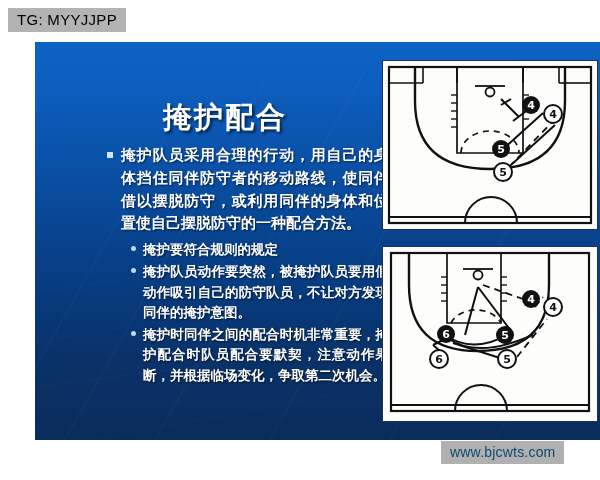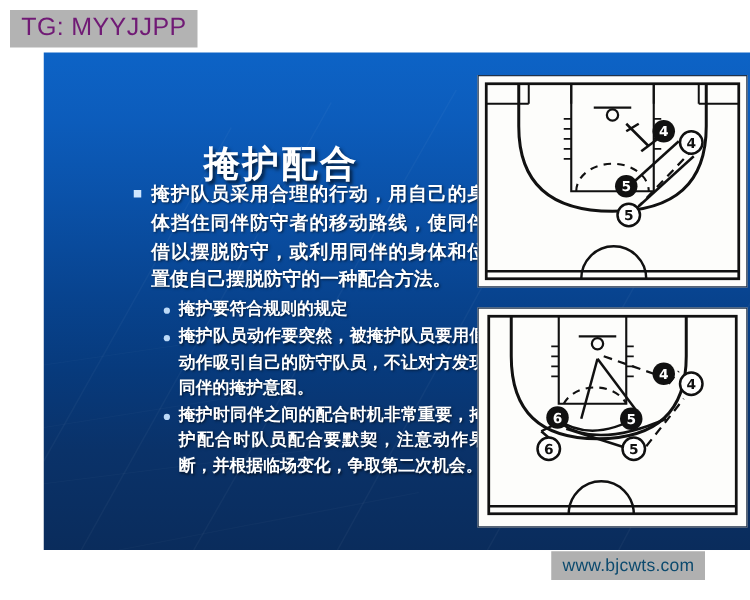--- a/index.html
+++ b/index.html
@@ -38,21 +38,21 @@
     position: absolute;
     inset: 0;
     pointer-events: none;
     opacity: .5;
   }
 
   
   #title {
     position: absolute;
     left: 0;
-    top: 70px;
+    top: 56px;
     width: 380px;
     text-align: center;
     color: #ffffff;
     font-family: "DejaVu Serif", "Liberation Serif", serif;
     font-size: 29px;
     font-weight: 700;
     letter-spacing: 2px;
     text-shadow: 2px 2px 3px rgba(0,0,0,.65);
     white-space: nowrap;
   }
@@ -84,21 +84,20 @@
     font-size: 15px;
     line-height: 1.52;
     font-weight: 700;
     text-shadow: 1px 1px 2px rgba(0,0,0,.6);
     text-align: justify;
     text-justify: inter-character;
   }
 
   .sub-list {
     margin-left: 24px;
-    font-family: Liberation Mono, monospace;
   }
   .bullet-l2 {
     display: flex;
     align-items: flex-start;
     margin-bottom: 2px;
   }
   .bullet-l2 .mk {
     flex: 0 0 auto;
     width: 5px;
     height: 5px;
@@ -127,23 +126,23 @@
   #diagram-bottom { left: 347px; top: 204px; width: 214px; height: 174px; }
   .diagram svg { display: block; width: 100%; height: 100%; }
 
   
   #wm-top {
     position: absolute;
     left: 8px;
     top: 8px;
     padding: 3px 9px 4px 9px;
     background: #b3b3b3;
-    color: #701a75;
+    color: #000000;
     font-family: "Liberation Sans", "DejaVu Sans", sans-serif;
-    font-size: 20px;
+    font-size: 15px;
     letter-spacing: .3px;
     line-height: 1.15;
     text-align: center;
   }
   #wm-bottom {
     position: absolute;
     left: 441px;
     top: 441px;
     padding: 3px 9px 4px 9px;
     background: #b0b0b0;

